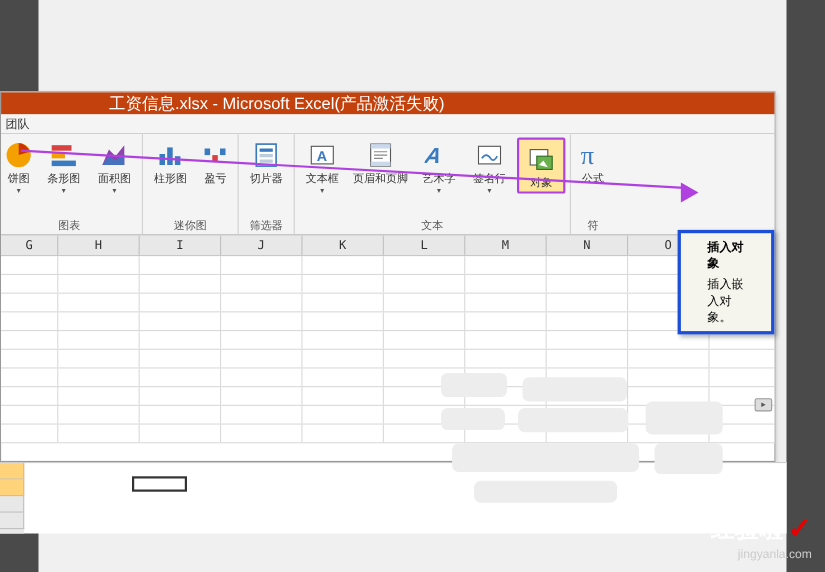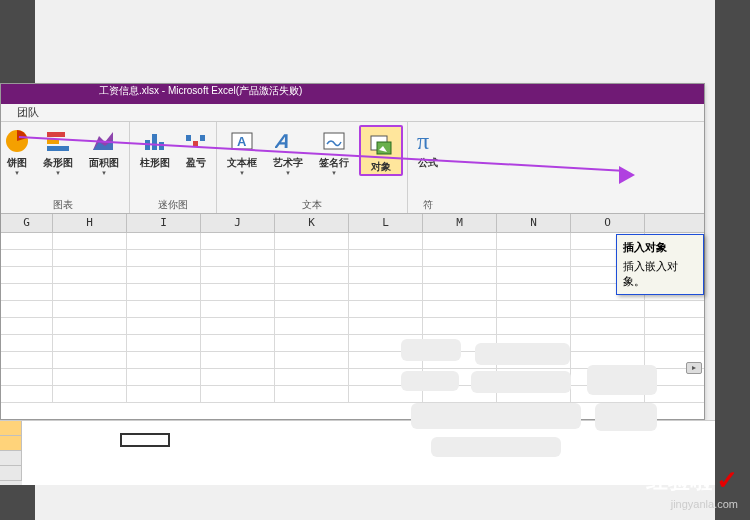--- a/index.html
+++ b/index.html
@@ -2,50 +2,50 @@
 <html><head>
 <meta charset="utf-8">
 <style>
   * { box-sizing: border-box; margin: 0; padding: 0; }
   body { width: 750px; height: 520px; background: #4a4a4a; font-family: "Microsoft YaHei", SimSun, Arial, sans-serif; position: relative; overflow: hidden; }
   
   .frame { position: absolute; left: 35px; top: 0; width: 680px; height: 520px; background: #f0f0f0; }
   
   .window { position: absolute; left: 0; top: 83px; width: 705px; height: 337px; background: #fff; border: 1px solid #999; box-shadow: 0 2px 4px rgba(0,0,0,0.2); }
   
-  .titlebar { height: 20px; background: #701a75; color: #fff; display: flex; align-items: flex-start; padding-left: 98px; font-size: 10px; }
-  
-  .subbar { height: 18px; background: #f4f4f4; border-bottom: 1px solid #ccc; display: flex; align-items: center; padding-left: 16px; font-size: 11px; color: #333; }
+  .titlebar { height: 20px; background: #c2410c; color: #fff; display: flex; align-items: center; padding-left: 98px; font-size: 15px; }
+  
+  .subbar { height: 18px; background: #f4f4f4; border-bottom: 1px solid #ccc; display: flex; align-items: center; padding-left: 4px; font-size: 11px; color: #333; }
   
   .ribbon { height: 92px; background: #f4f4f4; display: flex; position: relative; border-bottom: 1px solid #b5b5b5; }
   
   .group { display: flex; flex-direction: column; align-items: center; border-right: 1px solid #d0d0d0; padding: 3px 4px 1px 4px; }
   .group-items { display: flex; gap: 4px; flex: 1; align-items: flex-start; }
   .group-label { font-size: 10px; color: #555; margin-top: 1px; }
   
   .rb { display: flex; flex-direction: column; align-items: center; width: 42px; cursor: pointer; padding-top: 2px; }
   .rb-icon { width: 28px; height: 28px; margin-bottom: 2px; display: flex; align-items: center; justify-content: center; }
-  .rb-label { font-size: 10px; color: #333; text-align: left; line-height: 1.1; font-weight: bold; }
+  .rb-label { font-size: 10px; color: #333; text-align: left; line-height: 1.1; }
   .rb-drop { font-size: 7px; color: #555; margin-top: 1px; }
   
   .rb.narrow { width: 32px; }
   
   .highlight { border: 2px solid #b040e0; background: #ffe69c; padding: 2px; border-radius: 2px; }
   
   .arrow-line { position: absolute; left: 18px; top: 14px; width: 608px; height: 2px; background: #b040e0; transform: rotate(3.2deg); transform-origin: 0 0; z-index: 5; }
   .arrow-head { position: absolute; left: 618px; top: 44px; width: 0; height: 0; border-left: 16px solid #b040e0; border-top: 9px solid transparent; border-bottom: 9px solid transparent; z-index: 5; }
   
   .grid-header { height: 19px; background: #e8e8e8; display: flex; border-bottom: 1px solid #c0c0c0; }
   .col-head { width: 74px; border-right: 1px solid #c0c0c0; text-align: center; font-size: 11px; color: #333; line-height: 18px; font-family: Consolas, monospace; }
   
   .grid-body { background: #fff; position: relative; }
   .grid-row { height: 17px; display: flex; border-bottom: 1px solid #d9d9d9; }
   .grid-cell { width: 74px; border-right: 1px solid #d9d9d9; }
   
-  .tooltip { position: absolute; right: 0; top: 150px; width: 88px; background: #f5f5ed; border: 1px solid #1d4ed8; font-size: 11px; padding: 5px 6px; box-shadow: 2px 2px 4px rgba(0,0,0,0.3); z-index: 10; }
+  .tooltip { position: absolute; right: 0; top: 125px; width: 88px; background: #f5f5ed; border: 3px solid #1d4ed8; font-size: 11px; padding: 5px 24px; box-shadow: 2px 2px 4px rgba(0,0,0,0.3); z-index: 10; }
   .tooltip b { font-weight: bold; display: block; margin-bottom: 4px; }
   
   .watermark-blobs { position: absolute; left: 400px; top: 255px; width: 280px; height: 120px; z-index: 3; }
   .blob { position: absolute; background: #ededed; border-radius: 6px; }
   
   .logo-area { position: absolute; right: 12px; bottom: 10px; color: #fff; text-align: right; z-index: 20; }
   .logo-text { font-size: 22px; font-weight: bold; display: flex; align-items: center; justify-content: flex-end; }
   .logo-check { color: #e60000; font-size: 26px; margin-left: 4px; }
   .logo-sub { font-size: 11px; color: #ccc; margin-top: 2px; }
   
@@ -129,33 +129,62 @@
                 <rect x="10" y="13" width="5" height="6" fill="#d94040"></rect>
                 <rect x="17" y="7" width="5" height="6" fill="#3a7ac0"></rect>
               </svg>
           </div>
           <div class="rb-label">盈亏</div>
         </div>
       </div>
       <div class="group-label">迷你图</div>
     </div>
 
+    <div class="group">
+      <div class="group-items">
+        <div class="rb">
+          <div class="rb-icon">
+            <svg width="26" height="26">
+                <rect x="4" y="3" width="18" height="20" fill="#fff" stroke="#3a7ac0" stroke-width="1.5"></rect>
+                <rect x="7" y="7" width="12" height="3" fill="#3a7ac0"></rect>
+                <rect x="7" y="12" width="12" height="3" fill="#bcd"></rect>
+                <rect x="7" y="17" width="12" height="3" fill="#bcd"></rect>
+              </svg>
+          </div>
+          <div class="rb-label">切片器</div>
+        </div>
+      </div>
+      <div class="group-label">筛选器</div>
+    </div>
 
 
     <div class="group">
       <div class="group-items">
         <div class="rb">
           <div class="rb-icon">
             <svg width="26" height="26">
                 <rect x="3" y="5" width="20" height="16" fill="#fff" stroke="#555"></rect>
                 <text x="8" y="18" font-size="13" fill="#3a7ac0" font-weight="bold">A</text>
               </svg>
           </div>
           <div class="rb-label">文本框</div>
           <div class="rb-drop">▾</div>
+        </div>
+        <div class="rb" style="width:56px">
+          <div class="rb-icon">
+            <svg width="26" height="26">
+                <rect x="4" y="3" width="18" height="20" fill="#fff" stroke="#555"></rect>
+                <rect x="4" y="3" width="18" height="4" fill="#c9d8ea"></rect>
+                <rect x="4" y="19" width="18" height="4" fill="#c9d8ea"></rect>
+                <line x1="7" y1="10" x2="19" y2="10" stroke="#888"></line>
+                <line x1="7" y1="13" x2="19" y2="13" stroke="#888"></line>
+                <line x1="7" y1="16" x2="15" y2="16" stroke="#888"></line>
+              </svg>
+          </div>
+          <div class="rb-label">页眉和页脚</div>
         </div>
         <div class="rb">
           <div class="rb-icon">
             <svg width="26" height="26">
                 <text x="3" y="20" font-size="20" fill="#3a7ac0" font-weight="bold" font-style="italic" transform="skewX(-10)">A</text>
               </svg>
           </div>
           <div class="rb-label">艺术字</div>
           <div class="rb-drop">▾</div>
         </div>

